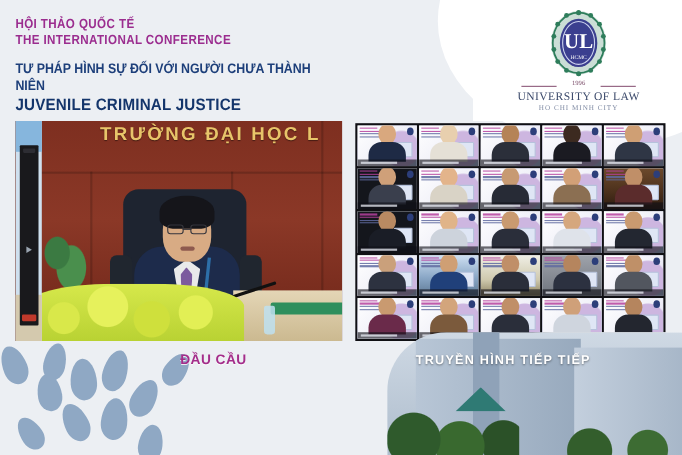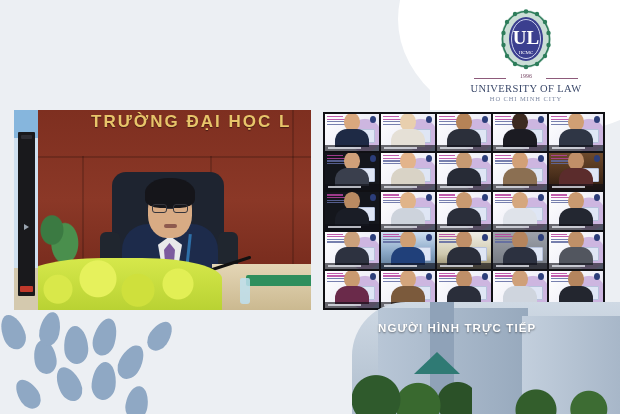--- a/index.html
+++ b/index.html
@@ -300,20 +300,26 @@
   }
 </style>
 </head>
 <body>
 
 <div class="stage">
 
   <div class="white-tr"></div>
   <div class="arc-tr"></div>
 
+  <div class="header">
+    <div class="h-line1">HỘI THẢO QUỐC TẾ</div>
+    <div class="h-line2">THE INTERNATIONAL CONFERENCE</div>
+    <div class="h-line3">TƯ PHÁP HÌNH SỰ ĐỐI VỚI NGƯỜI CHƯA THÀNH NIÊN</div>
+    <div class="h-line4">JUVENILE CRIMINAL JUSTICE</div>
+  </div>
 
   <div class="logo">
     <div class="emblem">
       <svg viewBox="0 0 54 62" width="54" height="62" aria-hidden="true">
         <g fill="#2e7d5b">
           <ellipse cx="27" cy="31" rx="25" ry="29" fill="#2e7d5b" opacity=".25"></ellipse>
         </g>
         <g stroke="#2e7d5b" stroke-width="1.6" fill="none">
           <ellipse cx="27" cy="31" rx="23.5" ry="27.5"></ellipse>
         </g>
@@ -400,20 +406,21 @@
       <span class="petal" style="left: 64px; top: 26px; width: 24px; height: 38px; transform: rotate(-4deg); background: rgb(143, 168, 196);"></span>
       <span class="petal" style="left: 58px; top: 66px; width: 22px; height: 36px; transform: rotate(-26deg); background: rgb(143, 168, 196);"></span>
       <span class="petal" style="left: 94px; top: 18px; width: 22px; height: 38px; transform: rotate(16deg); background: rgb(143, 168, 196);"></span>
       <span class="petal" style="left: 92px; top: 62px; width: 24px; height: 38px; transform: rotate(6deg); background: rgb(143, 168, 196);"></span>
       <span class="petal" style="left: 120px; top: 44px; width: 22px; height: 36px; transform: rotate(28deg); background: rgb(143, 168, 196);"></span>
       <span class="petal" style="left: 126px; top: 86px; width: 22px; height: 34px; transform: rotate(10deg); background: rgb(143, 168, 196);"></span>
       <span class="petal" style="left: 150px; top: 20px; width: 20px; height: 32px; transform: rotate(34deg); background: rgb(143, 168, 196);"></span>
     </div>
 
   <div class="cap-left">
+    <div class="cap-l1">ĐẦU CẦU</div>
   </div>
 
   <div class="grid-wrap">
     <div class="grid">
         <div class="tile ">
           <div class="vbg"></div>
           <div class="vbg-txt">
             <i class="pink"></i>
             <i class="pink" style="width:70%"></i>
             <i style="width:88%"></i>
@@ -867,15 +874,15 @@
   <div class="arc-br"></div>
   <div class="building">
     <div class="bld-sky"></div>
     <div class="bld-main"></div>
     <div class="bld-right"></div>
     <div class="bld-tower"></div>
     <div class="bld-roof"></div>
     <div class="bld-trees"></div>
     <div class="bld-trees2"></div>
   </div>
-  <div class="cap-live">NGƯỜI HÌNH TRỰC TIẾP</div>
+  <div class="cap-live">TRUYỀN HÌNH TIẾP TIẾP</div>
 
 </div>
 
 </body></html>

